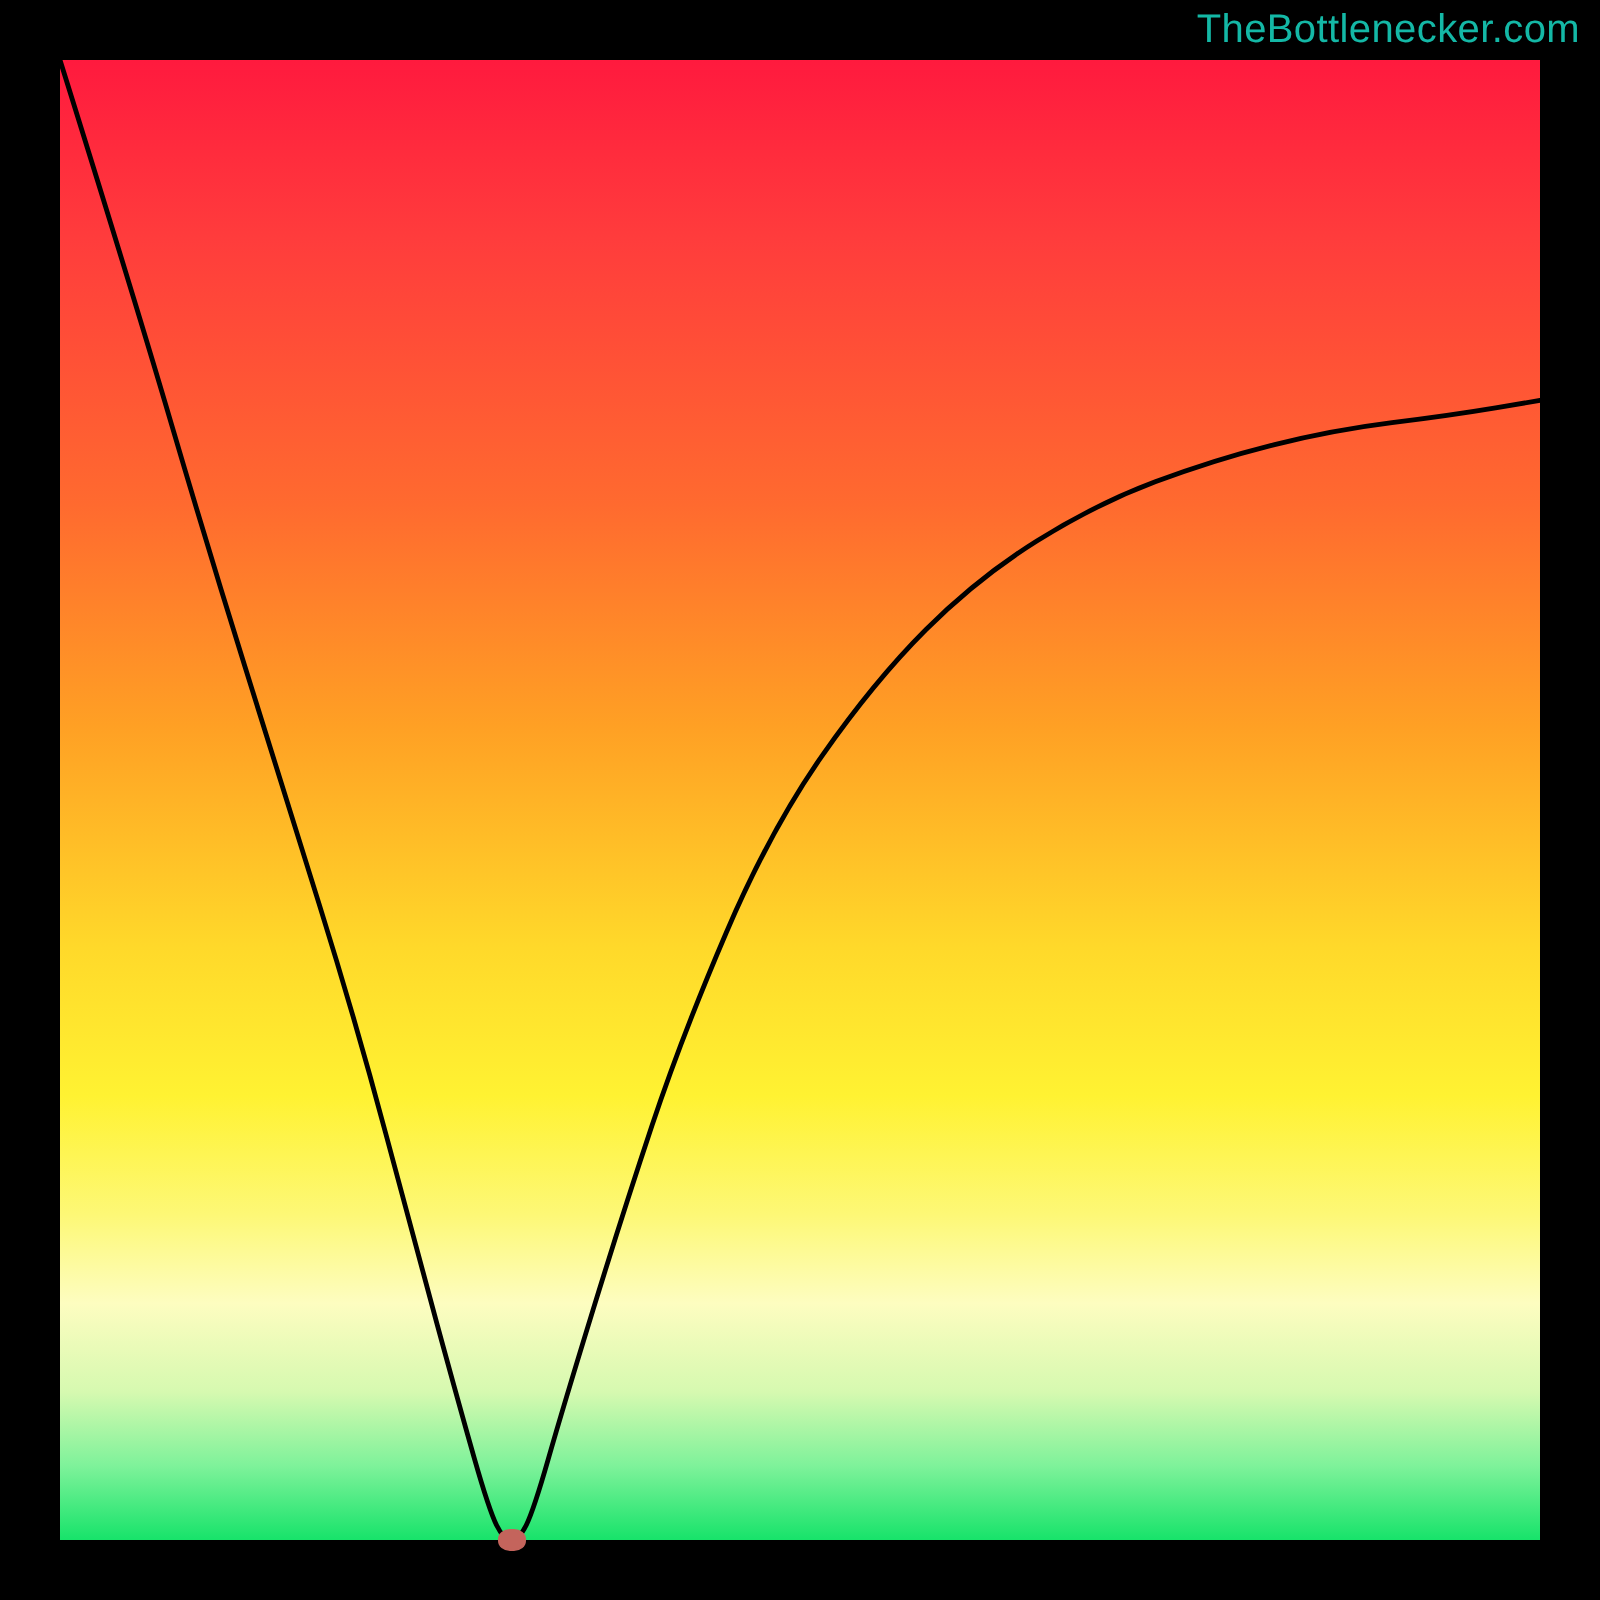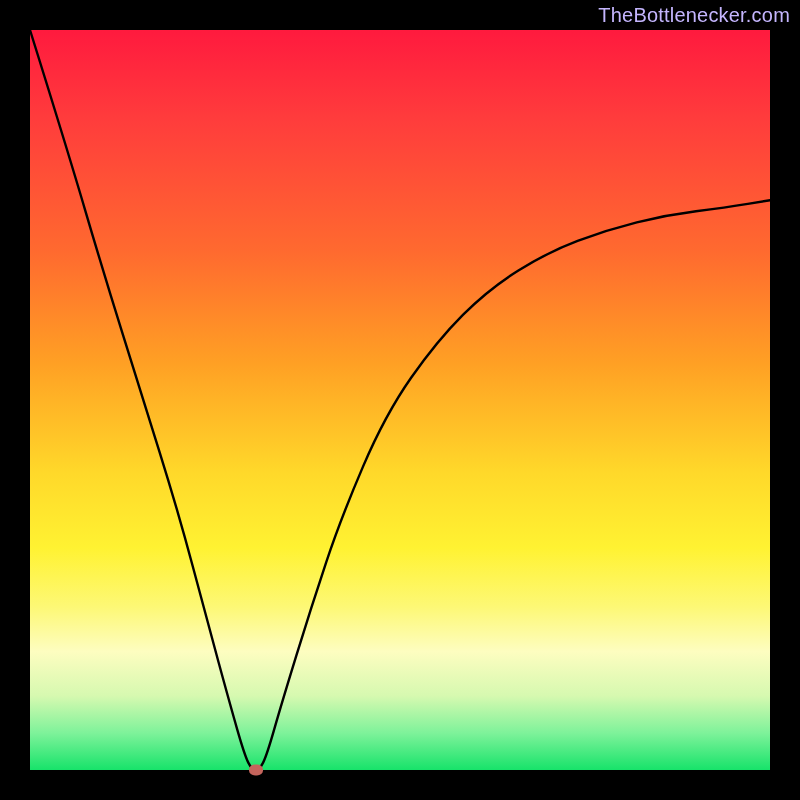--- a/index.html
+++ b/index.html
@@ -33,21 +33,21 @@
       #fdf876 78%,
       #fdfdc0 84%,
       #d6f9b0 90%,
       #7ef29a 95%,
       #17e36a 100%);
   }
   .watermark {
     position: absolute;
     top: 4px;
     right: 10px;
-    color: #c4b5fd;
+    color: #14b8a6;
     font-size: 20px;
     letter-spacing: 0.2px;
     font-weight: 500;
     user-select: none;
   }
   svg.curve {
     position: absolute;
     left: 0;
     top: 0;
     width: 740px;

